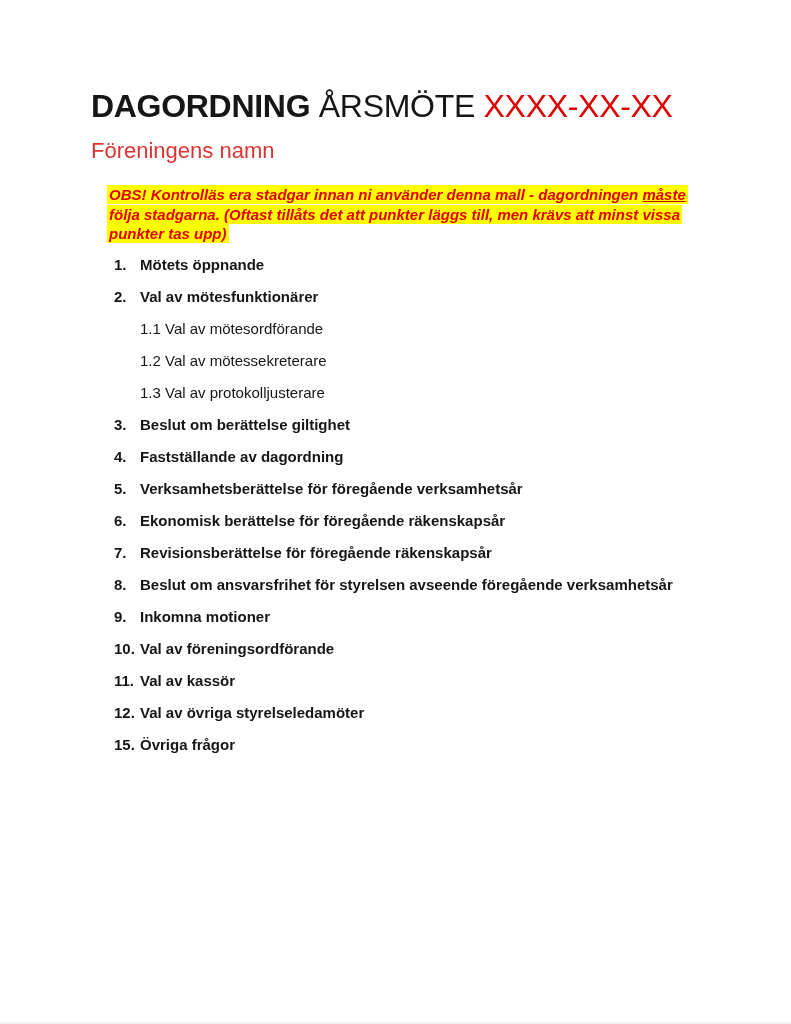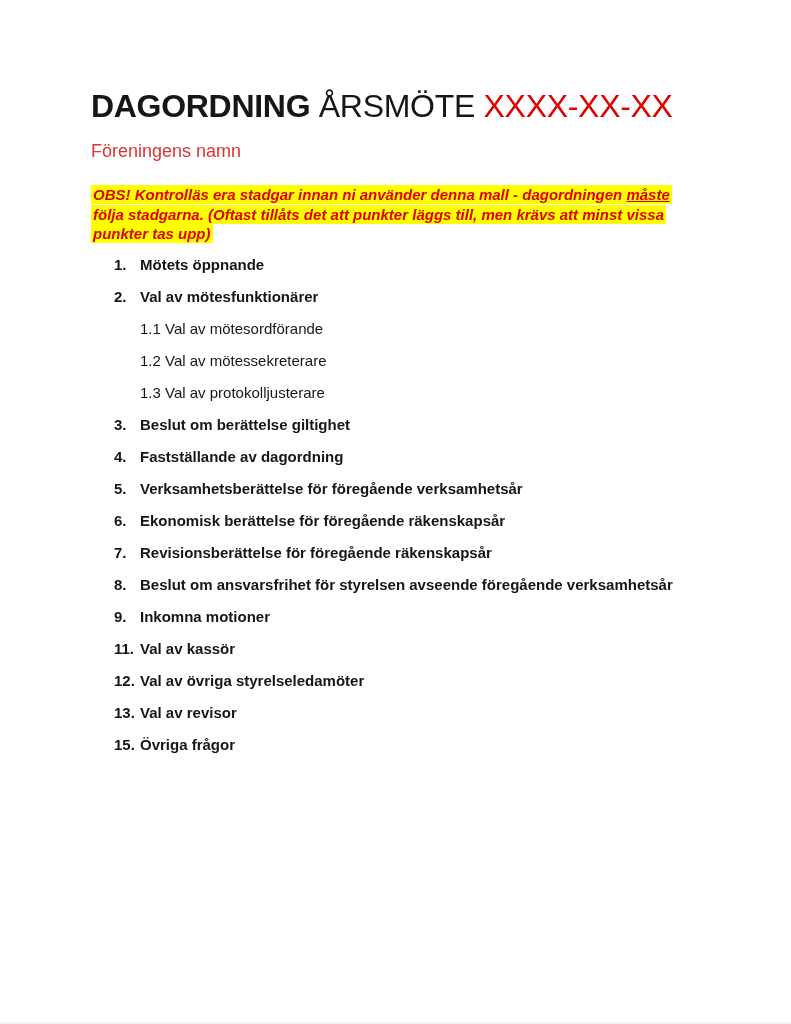--- a/index.html
+++ b/index.html
@@ -33,28 +33,28 @@
     white-space: nowrap;
     font-weight: 400;
     color: var(--body-black, #161616);
   }
   .title .t-bold { font-weight: 700; }
   .title .t-reg  { font-weight: 400; }
   .title .t-date { font-weight: 400; color: var(--accent-red, #e10000); }
   
   .subtitle {
     margin: 17px 0 0 0;
-    font-size: 18px;
+    font-size: 22px;
     line-height: 22px;
     font-weight: 400;
     color: var(--subtitle-red, #dd3333);
   }
   
   .notice {
-    margin: 23px 0 0 0;
+    margin: 23px 0 0 16px;
     width: 604px;
     font-size: 15px;
     line-height: 19.5px;
     font-style: italic;
     font-weight: 700;
     color: var(--notice-red, #e00000);
   }
   .notice .hl {
     background: var(--highlight-yellow, #ffff00);
     padding: 1px 2px;
@@ -149,35 +149,35 @@
     <div class="row">
       <span class="num">8.</span>
       <span class="label">Beslut om ansvarsfrihet för styrelsen avseende föregående verksamhetsår</span>
     </div>
 
     <div class="row">
       <span class="num">9.</span>
       <span class="label">Inkomna motioner</span>
     </div>
 
+    <div class="row">
+      <span class="num">10.</span>
+      <span class="label">Val av föreningsordförande</span>
+    </div>
 
     <div class="row">
       <span class="num">11.</span>
       <span class="label">Val av kassör</span>
     </div>
 
     <div class="row">
       <span class="num">12.</span>
       <span class="label">Val av övriga styrelseledamöter</span>
     </div>
 
-    <div class="row">
-      <span class="num">13.</span>
-      <span class="label">Val av revisor</span>
-    </div>
 
 
     <div class="row">
       <span class="num">15.</span>
       <span class="label">Övriga frågor</span>
     </div>
 
 
   </div>
 

